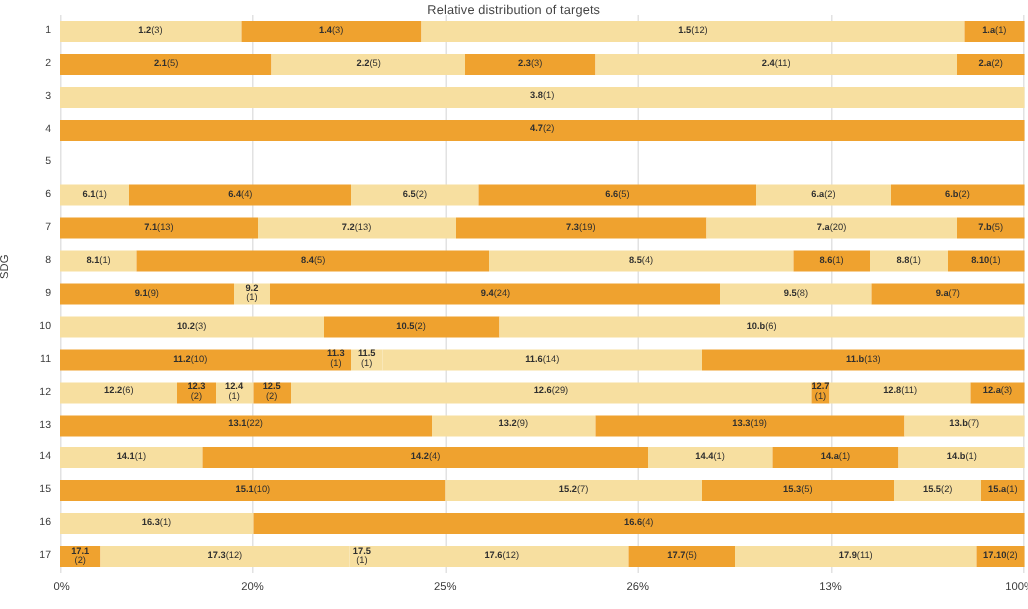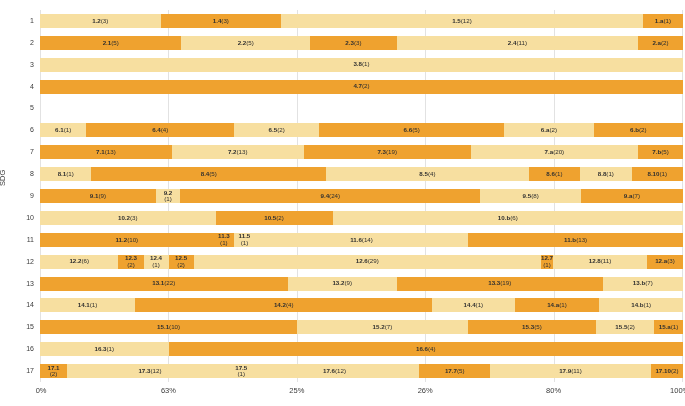--- a/index.html
+++ b/index.html
@@ -84,20 +84,21 @@
     transform: rotate(-90deg);
     transform-origin: left top;
     white-space: nowrap;
   }
 </style>
 </head>
 <body>
 
 <div id="chart-root">
 
+  <div id="chart-title">Relative distribution of targets</div>
 
   <div id="ylabel">SDG</div>
 
   <div id="plot">
       <div class="gridline" style="left: 0px;"></div>
       <div class="gridline" style="left: 128.4px;"></div>
       <div class="gridline" style="left: 256.8px;"></div>
       <div class="gridline" style="left: 385.2px;"></div>
       <div class="gridline" style="left: 513.6px;"></div>
       <div class="gridline" style="left: 642px;"></div>
@@ -435,18 +436,18 @@
     <div class="ytick" style="top: 189px;">9</div>
     <div class="ytick" style="top: 210.882px;">10</div>
     <div class="ytick" style="top: 232.765px;">11</div>
     <div class="ytick" style="top: 254.647px;">12</div>
     <div class="ytick" style="top: 276.529px;">13</div>
     <div class="ytick" style="top: 298.412px;">14</div>
     <div class="ytick" style="top: 320.294px;">15</div>
     <div class="ytick" style="top: 342.176px;">16</div>
     <div class="ytick" style="top: 364.059px;">17</div>
     <div class="xtick" style="left: 40px; transform: translateX(-40%);">0%</div>
-    <div class="xtick" style="left: 168.4px;">63%</div>
+    <div class="xtick" style="left: 168.4px;">20%</div>
     <div class="xtick" style="left: 296.8px;">25%</div>
     <div class="xtick" style="left: 425.2px;">26%</div>
-    <div class="xtick" style="left: 553.6px;">80%</div>
+    <div class="xtick" style="left: 553.6px;">13%</div>
     <div class="xtick" style="left: 682px; transform: translateX(-62%);">100%</div>
   </div>
 
 </body></html>

